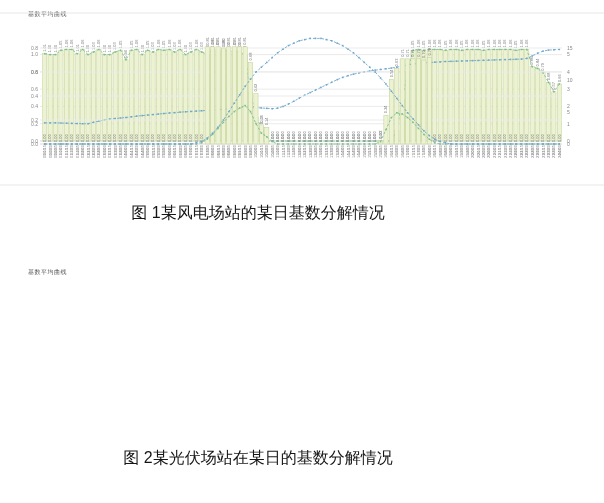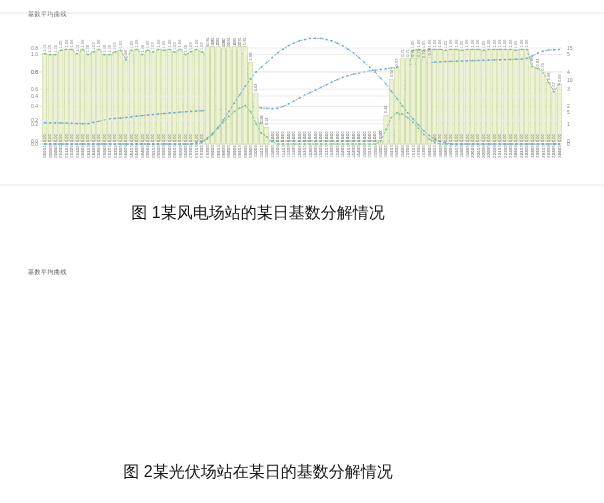--- a/index.html
+++ b/index.html
@@ -948,13 +948,13 @@
       <text x="528.2916666666667" y="148" transform="rotate(-90 528.2916666666667 148)" text-anchor="end">22:30</text>
       <text x="533.7083333333334" y="148" transform="rotate(-90 533.7083333333334 148)" text-anchor="end">22:45</text>
       <text x="539.1250000000001" y="148" transform="rotate(-90 539.1250000000001 148)" text-anchor="end">23:00</text>
       <text x="544.5416666666667" y="148" transform="rotate(-90 544.5416666666667 148)" text-anchor="end">23:15</text>
       <text x="549.9583333333334" y="148" transform="rotate(-90 549.9583333333334 148)" text-anchor="end">23:30</text>
       <text x="555.3750000000001" y="148" transform="rotate(-90 555.3750000000001 148)" text-anchor="end">23:45</text>
       <text x="560.7916666666667" y="148" transform="rotate(-90 560.7916666666667 148)" text-anchor="end">24:00</text>
     </g>
   </svg>
 
-<div class="figure-caption" style="top:462px;text-align:center;">图 2某光伏场站在某日的基数分解情况</div>
+<div class="figure-caption" style="top:448px;text-align:center;">图 2某光伏场站在某日的基数分解情况</div>
 
 </body></html>

